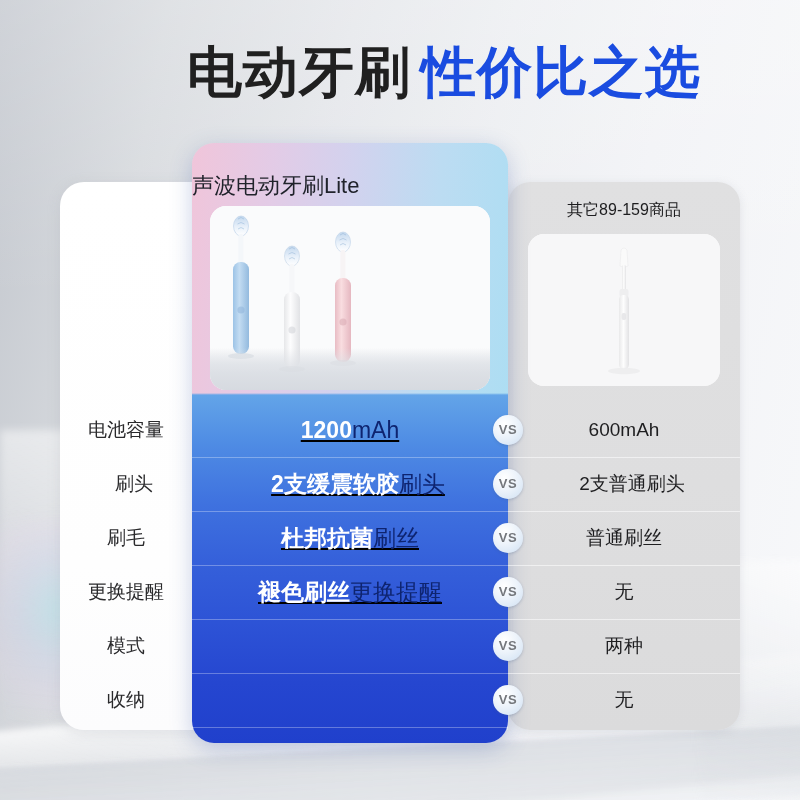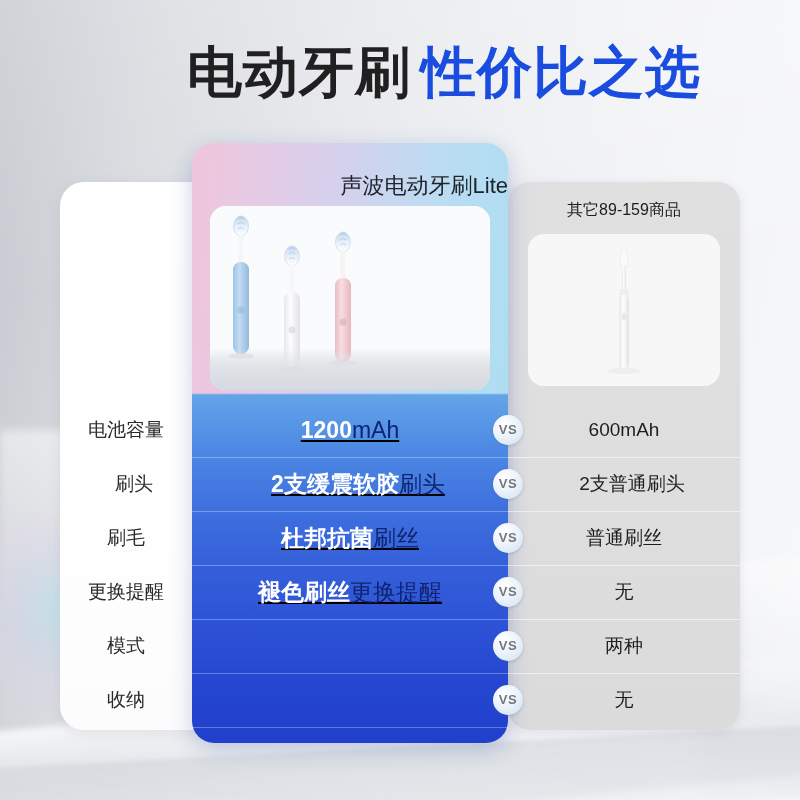--- a/index.html
+++ b/index.html
@@ -147,21 +147,21 @@
         #3560da 420px,
         #2d53d6 480px,
         #2546d0 540px,
         #2040cc 600px),
       linear-gradient(95deg, #f0c5da 0%, #e3cbe6 22%, #d2d2ee 44%, #bcdcf2 68%, #a8def3 100%);
   }
   .card-title {
     position: absolute;
     left: 0; top: 28px;
     width: 316px;
-    text-align: right;
+    text-align: left;
     font-size: 22px;
     color: #20232b;
     white-space: nowrap;
   }
   .card-photo {
     position: absolute;
     left: 18px; top: 63px;
     width: 280px; height: 184px;
     background: linear-gradient(165deg, #fdfdfd 0%, #f8f9fa 50%, #f0f1f3 100%);
     border-radius: 16px;

